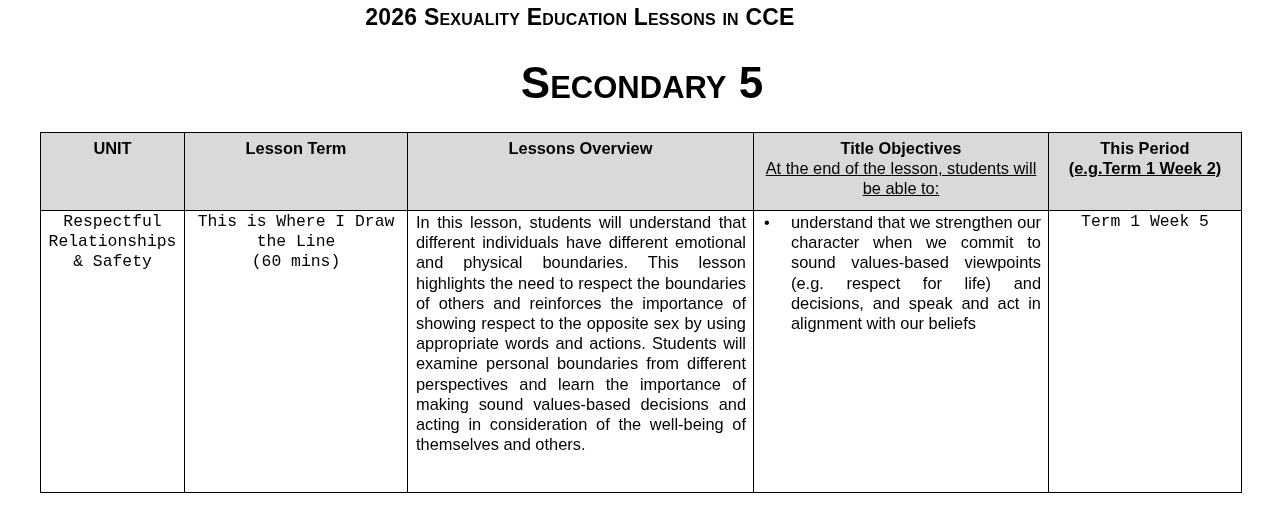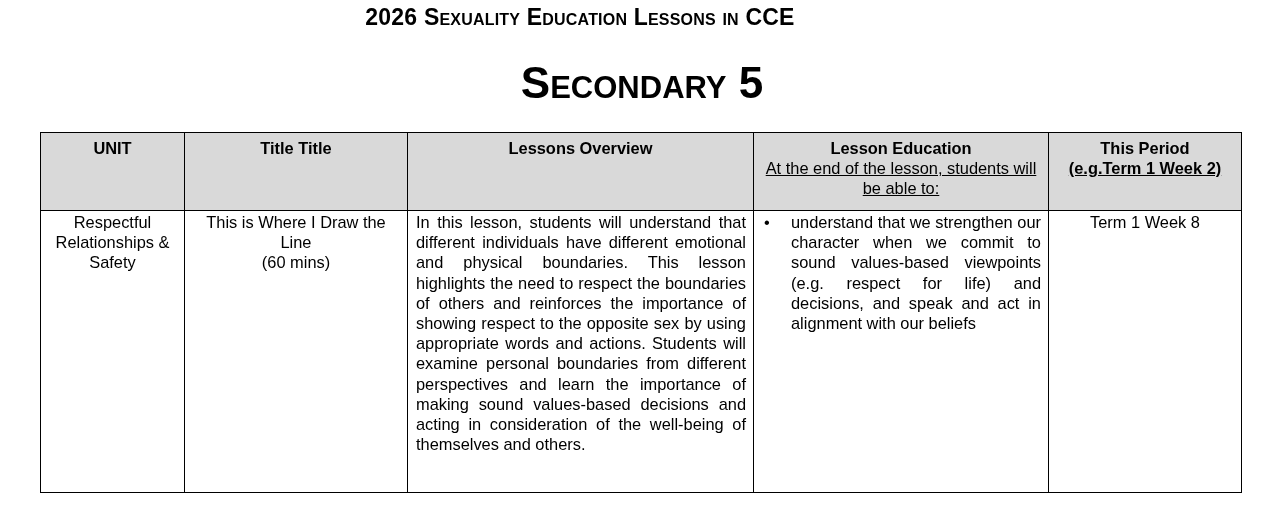--- a/index.html
+++ b/index.html
@@ -9,21 +9,21 @@
                  font-weight: bold; font-size: 23px; font-variant: small-caps; letter-spacing: 0.2px; }
     .doc-sub { position: absolute; top: 58px; left: 0; width: 1284px; text-align: center;
                font-weight: bold; font-size: 44px; font-variant: small-caps; }
     table.lessons { position: absolute; top: 132px; left: 40px; width: 1201px; border-collapse: collapse;
                     table-layout: fixed; font-size: 16.4px; }
     table.lessons th, table.lessons td { border: 1.3px solid #000; vertical-align: top; margin-left: 24px; }
     table.lessons th { background: #d9d9d9; height: 72px; padding: 5px 6px 0 6px; text-align: center;
                        font-weight: bold; line-height: 20px; }
     .th-sub { font-weight: normal; display: block; text-decoration: underline; }
     table.lessons td { height: 280px; padding: 1px 6px 0 6px; line-height: 20.2px; }
-    .center { text-align: center; }
+    .center { text-align: center; font-family: Liberation Mono, monospace; }
     .justify { text-align: justify; padding-left: 8px !important; padding-right: 7px !important; }
     .obj-list { margin: 0; padding: 0; list-style: none; }
     .obj-item { position: relative; padding-left: 31px; padding-right: 1px; text-align: justify; }
     .bullet { position: absolute; left: 4px; top: 0; }
   </style>
 </head>
 <body>
 
 <div class="doc-title">2026 Sexuality Education Lessons in CCE</div>
 <div class="doc-sub">Secondary 5</div>
@@ -32,24 +32,24 @@
   <colgroup>
     <col style="width:144px">
       <col style="width:223px">
       <col style="width:346px">
       <col style="width:295px">
       <col style="width:193px">
   </colgroup>
   <thead>
     <tr>
       <th><span>UNIT</span></th>
-      <th><span>Title Title</span></th>
+      <th><span>Lesson Term</span></th>
       <th><span>Lessons Overview</span></th>
       <th>
-        <span>Lesson Education</span>
+        <span>Title Objectives</span>
         <span class="th-sub">At the end of the lesson, students will be able to:</span>
       </th>
       <th>
         <span>This Period</span>
         <span class="th-sub" style="font-weight:bold">(e.g.Term 1 Week 2)</span>
       </th>
     </tr>
   </thead>
   <tbody>
     <tr>
@@ -60,16 +60,16 @@
       </td>
       <td class="justify">In this lesson, students will understand that different individuals have different emotional and physical boundaries. This lesson highlights the need to respect the boundaries of others and reinforces the importance of showing respect to the opposite sex by using appropriate words and actions. Students will examine personal boundaries from different perspectives and learn the importance of making sound values-based decisions and acting in consideration of the well-being of themselves and others.</td>
       <td>
         <ul class="obj-list">
           <li class="obj-item">
             <span class="bullet">•</span>
             <span>understand that we strengthen our character when we commit to sound values-based viewpoints (e.g. respect for life) and decisions, and speak and act in alignment with our beliefs</span>
           </li>
         </ul>
       </td>
-      <td class="center">Term 1 Week 8</td>
+      <td class="center">Term 1 Week 5</td>
     </tr>
   </tbody>
 </table>
 
 </body></html>

